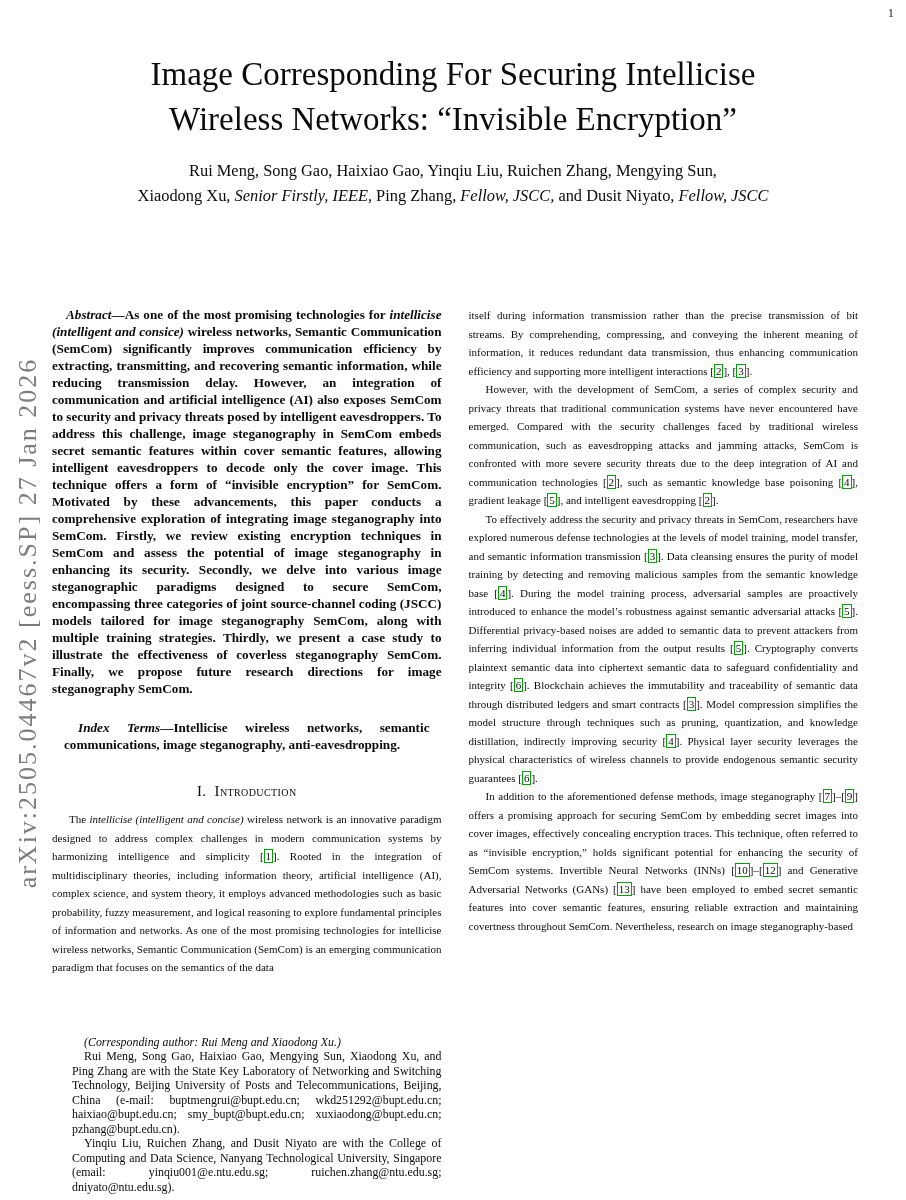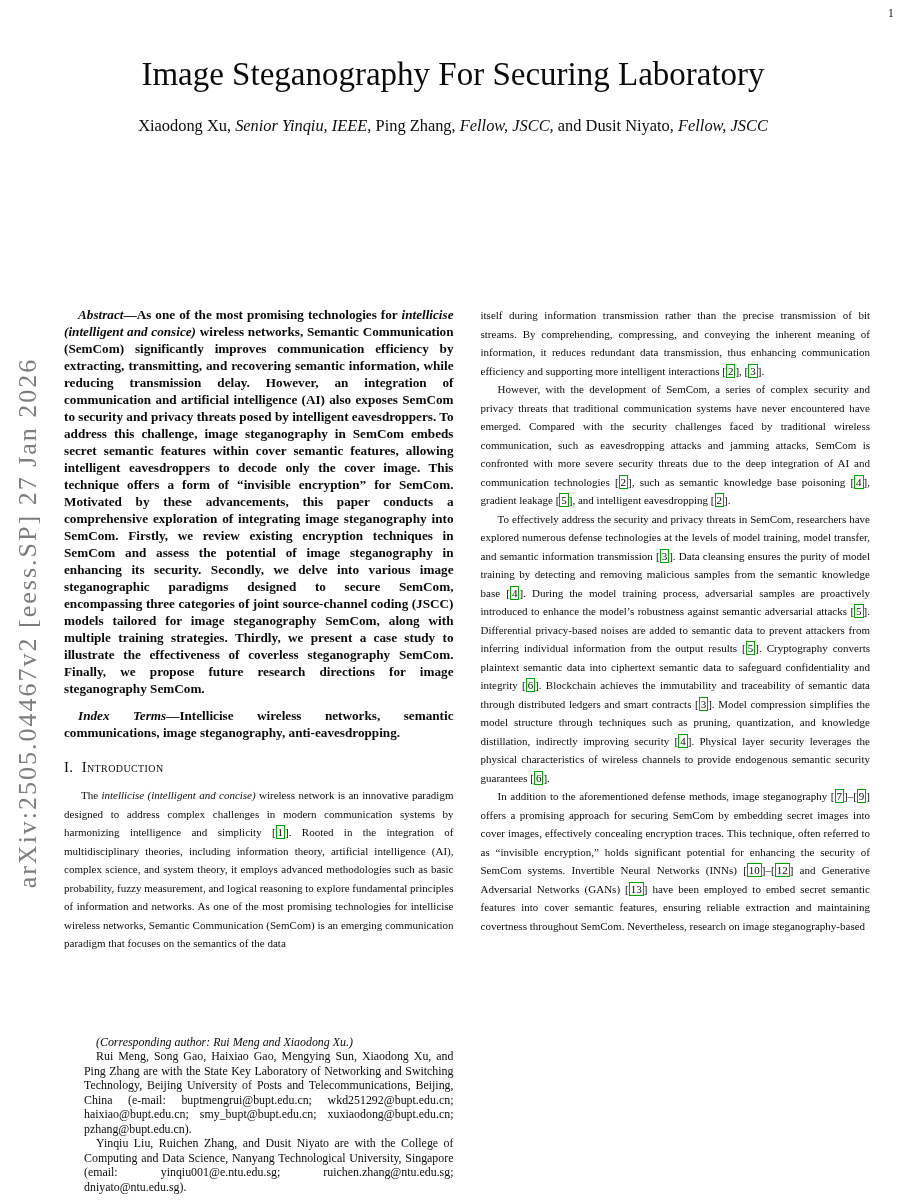--- a/index.html
+++ b/index.html
@@ -32,43 +32,43 @@
   }
   .title-block{
     margin:52px auto 0;width:780px;text-align:center;
     font-size:33px;line-height:45px;font-weight:normal;
   }
   .authors-block{
     margin:16px auto 0;width:800px;text-align:center;
     font-size:16.4px;line-height:25px;
   }
   .columns{
-    position:absolute;left:64px;top:306px;
+    position:absolute;left:52px;top:306px;
     width:806px;height:888px;
     display:flex;gap:27px;
   }
   .col{
     width:389.5px;display:flex;flex-direction:column;
     overflow:hidden;
   }
   .abstract{
     margin:0 0 10px 0;
     font-size:13.2px;line-height:17px;font-weight:bold;
     text-align:justify;text-indent:14px;
   }
   .index-terms{
-    margin:0;
+    margin:12px;
     font-size:13.2px;line-height:17px;font-weight:bold;
     text-align:justify;text-indent:14px;
   }
   .section-heading{
     margin:18px 0 10px 0;
     font-size:14.8px;font-weight:normal;
     font-variant:small-caps;
-    letter-spacing:0.4px;
+    text-align:center;letter-spacing:0.4px;
   }
   .body-para{
     margin:0;
     font-size:11px;line-height:18.5px;
     text-align:justify;text-indent:17px;
   }
   .no-indent{text-indent:0;}
   .footnotes{margin-top:auto;margin-left:20px;}
   .footnote{
     margin:0;
@@ -84,24 +84,26 @@
 <body>
 
 <div class="page">
 
   <div class="page-number">1</div>
 
   <div class="arxiv-stamp">arXiv:2505.04467v2 [eess.SP] 27 Jan 2026</div>
 
   <header>
     <h1 class="title-block">
-      <div>Image Steganography For Securing Laboratory</div>
+      <div>Image Corresponding For Securing Intellicise</div>
+      <div>Wireless Networks: “Invisible Encryption”</div>
     </h1>
     <div class="authors-block">
-      <div>Xiaodong Xu, <i>Senior Yinqiu, IEEE,</i> Ping Zhang, <i>Fellow, JSCC,</i> and Dusit Niyato, <i>Fellow, JSCC</i></div>
+      <div>Rui Meng, Song Gao, Haixiao Gao, Yinqiu Liu, Ruichen Zhang, Mengying Sun,</div>
+      <div>Xiaodong Xu, <i>Senior Firstly, IEEE,</i> Ping Zhang, <i>Fellow, JSCC,</i> and Dusit Niyato, <i>Fellow, JSCC</i></div>
     </div>
   </header>
 
   <div class="columns">
 
     <div class="col col-left">
       <p class="abstract"><i>Abstract</i>—As one of the most promising technologies for <i>intellicise (intelligent and consice)</i> wireless networks, Semantic Communication (SemCom) significantly improves communication efficiency by extracting, transmitting, and recovering semantic information, while reducing transmission delay. However, an integration of communication and artificial intelligence (AI) also exposes SemCom to security and privacy threats posed by intelligent eavesdroppers. To address this challenge, image steganography in SemCom embeds secret semantic features within cover semantic features, allowing intelligent eavesdroppers to decode only the cover image. This technique offers a form of “invisible encryption” for SemCom. Motivated by these advancements, this paper conducts a comprehensive exploration of integrating image steganography into SemCom. Firstly, we review existing encryption techniques in SemCom and assess the potential of image steganography in enhancing its security. Secondly, we delve into various image steganographic paradigms designed to secure SemCom, encompassing three categories of joint source-channel coding (JSCC) models tailored for image steganography SemCom, along with multiple training strategies. Thirdly, we present a case study to illustrate the effectiveness of coverless steganography SemCom. Finally, we propose future research directions for image steganography SemCom.</p>
       <p class="index-terms"><i>Index Terms</i>—Intellicise wireless networks, semantic communications, image steganography, anti-eavesdropping.</p>
       <h2 class="section-heading">I.&nbsp;&nbsp;Introduction</h2>
       <p class="body-para">The <i>intellicise (intelligent and concise)</i> wireless network is an innovative paradigm designed to address complex challenges in modern communication systems by harmonizing intelligence and simplicity [<span class="cite">1</span>]. Rooted in the integration of multidisciplinary theories, including information theory, artificial intelligence (AI), complex science, and system theory, it employs advanced methodologies such as basic probability, fuzzy measurement, and logical reasoning to explore fundamental principles of information and networks. As one of the most promising technologies for intellicise wireless networks, Semantic Communication (SemCom) is an emerging communication paradigm that focuses on the semantics of the data</p>

